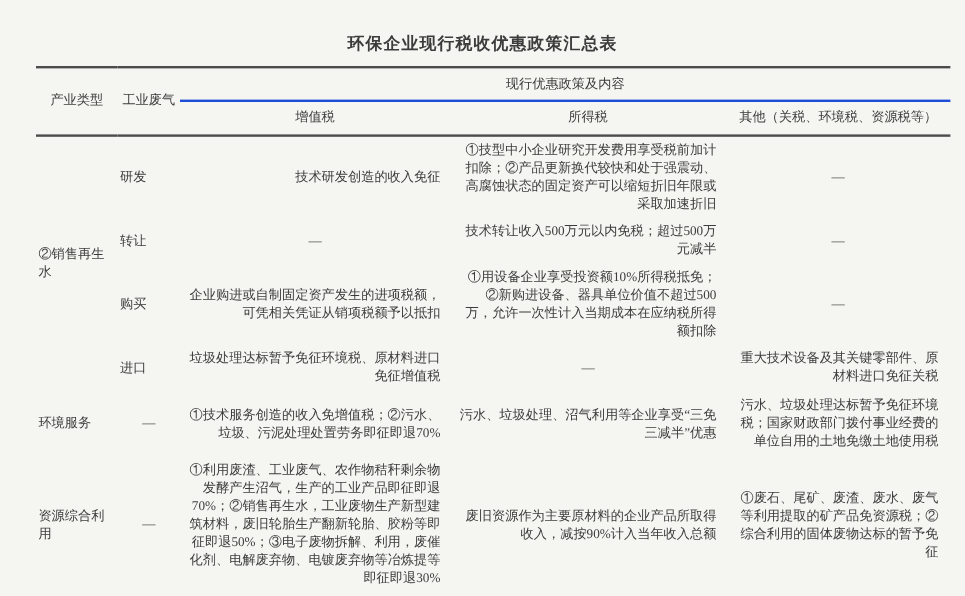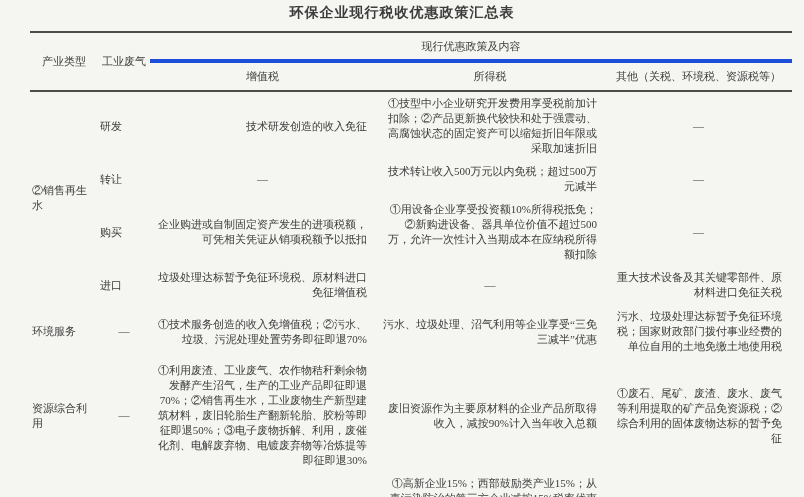--- a/index.html
+++ b/index.html
@@ -9,21 +9,21 @@
     height: 497px;
     background: #f5f5f1;
     font-family: "Liberation Serif", "DejaVu Serif", serif;
     color: #3c3c3c;
     overflow: hidden;
   }
   .page {
     width: 804px;
     height: 497px;
     box-sizing: border-box;
-    padding-top: 4px;
+    padding-top: 28px;
   }
   .title {
     text-align: center;
     font-size: 14px;
     font-weight: bold;
     letter-spacing: 1px;
     margin: 0 0 9px 0;
   }
   table.policy {
     border-collapse: collapse;
@@ -41,21 +41,21 @@
   col.c4 { width: 230px; }
   col.c5 { width: 187px; }
 
   thead th {
     font-weight: normal;
     text-align: center;
     vertical-align: middle;
     padding: 2px 4px;
   }
   thead { border-bottom: 2px solid #4c4c4c; }
-  th.span-head { border-bottom: 4px solid #1d4ed8; height: 22px; }
+  th.span-head { border-bottom: 2px solid #1d4ed8; height: 22px; }
   tr.hrow2 th { height: 23px; }
 
   tbody td {
     vertical-align: middle;
     padding: 4px 8px;
     text-align: right;
   }
   td.col-industry, td.col-link {
     text-align: left;
     padding: 4px 2px;

